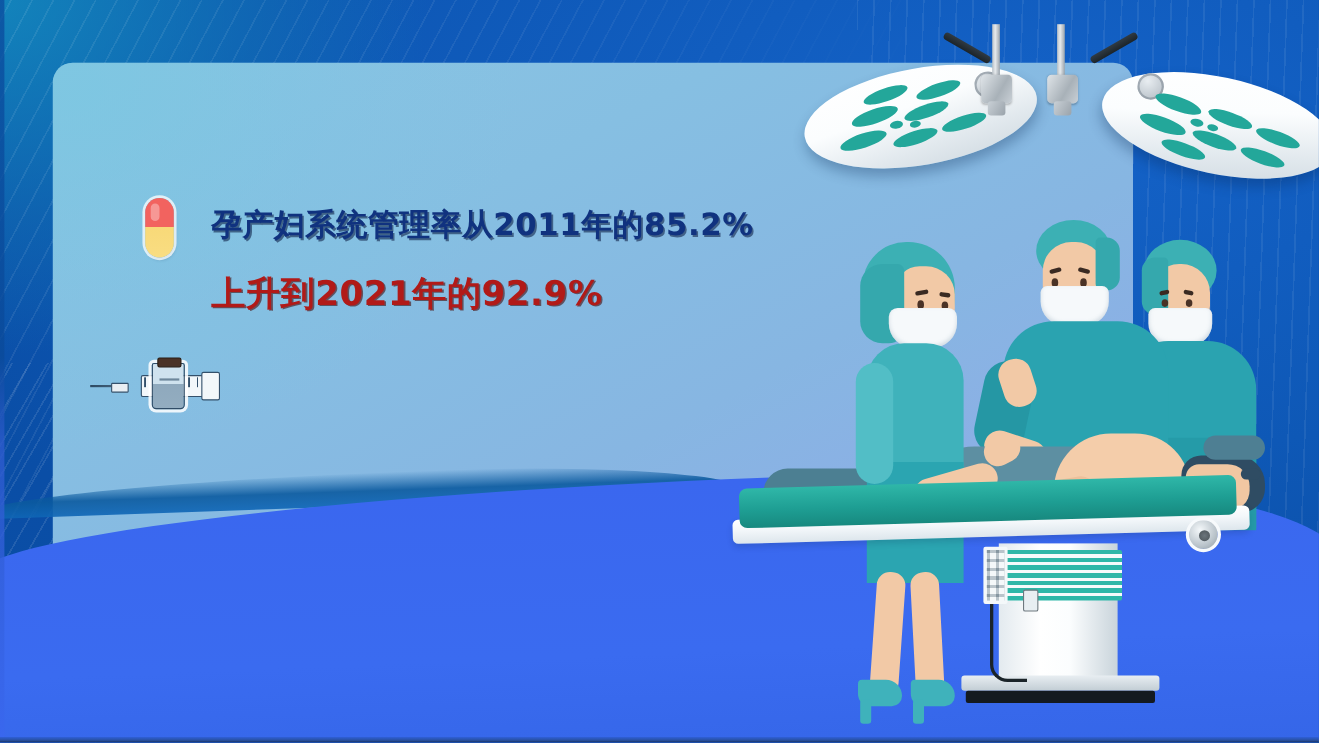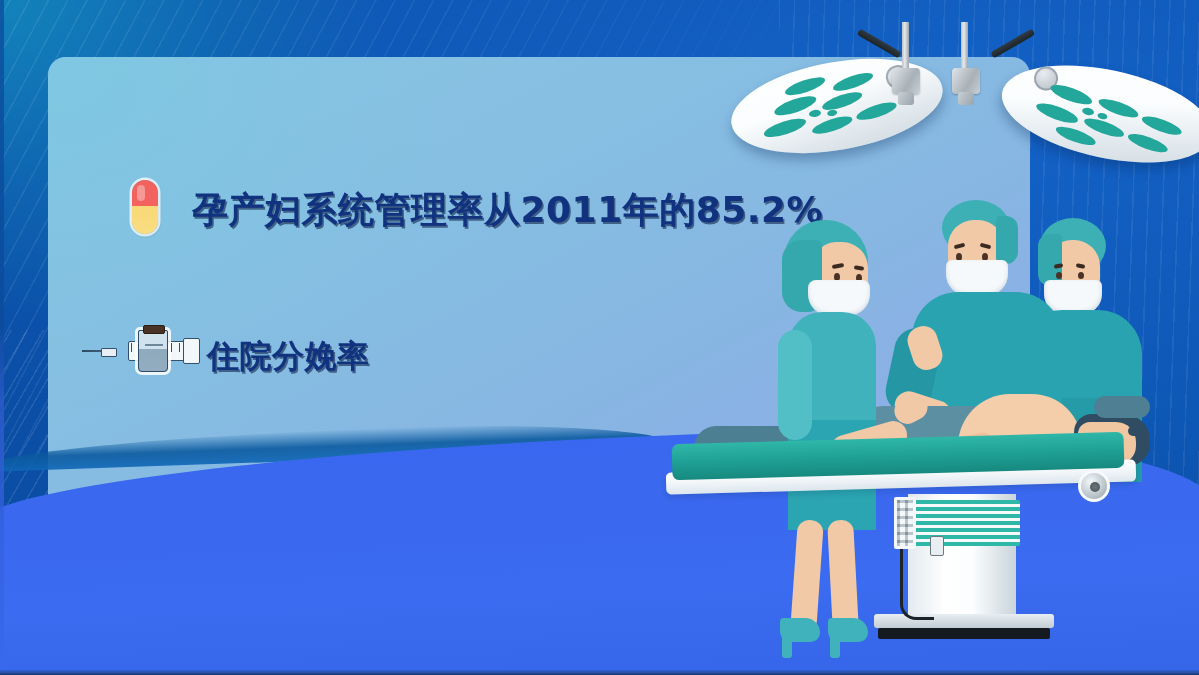--- a/index.html
+++ b/index.html
@@ -82,21 +82,21 @@
   .txt-block{ position:absolute; z-index:30; }
   .cn{
     font-family:"DejaVu Sans", sans-serif;
     font-weight:bold;
     letter-spacing:.5px;
     white-space:nowrap;
   }
   .cn.blue{ color:#10327f; text-shadow:1.5px 1.5px 0 rgba(8,22,60,.55); }
   .cn.red { color:#b11a18; text-shadow:1.5px 1.5px 0 rgba(70,10,10,.6); }
 
-  #line1{ left:192px; top:186px; font-size:36px; }
+  #line1{ left:192px; top:186px; font-size:28px; }
   #line2{ left:192px; top:246px; font-size:31px; }
   #line3{ left:207px; top:335px; font-size:32px; }
   #line4{ left:200px; top:408px; font-size:32px; }
 
   
   .pill{
     position:absolute; left:132px; top:180px; width:26px; height:54px; z-index:31;
     border-radius:13px; overflow:hidden;
     background:linear-gradient(180deg,#f2635f 0%,#f2635f 48%,#f8d978 48%,#f9dd82 100%);
     box-shadow:0 0 0 2.5px rgba(255,255,255,.75), 1px 2px 3px rgba(10,40,80,.25);
@@ -407,17 +407,17 @@
     <div class="syr-ticks"></div>
     <div class="syr-plunger"></div>
     <div class="vial">
       <div class="vial-cap"></div>
       <div class="vial-lbl"></div>
     </div>
   </div>
 
   <div id="line1" class="txt-block cn blue">孕产妇系统管理率从2011年的85.2%</div>
 
-
-  <div id="line3" class="txt-block cn blue">住院分娩率</div>
+  <div id="line2" class="txt-block cn red">上升到2021年的92.9%</div>
+
 
 
 </div>
 
 </body></html>

